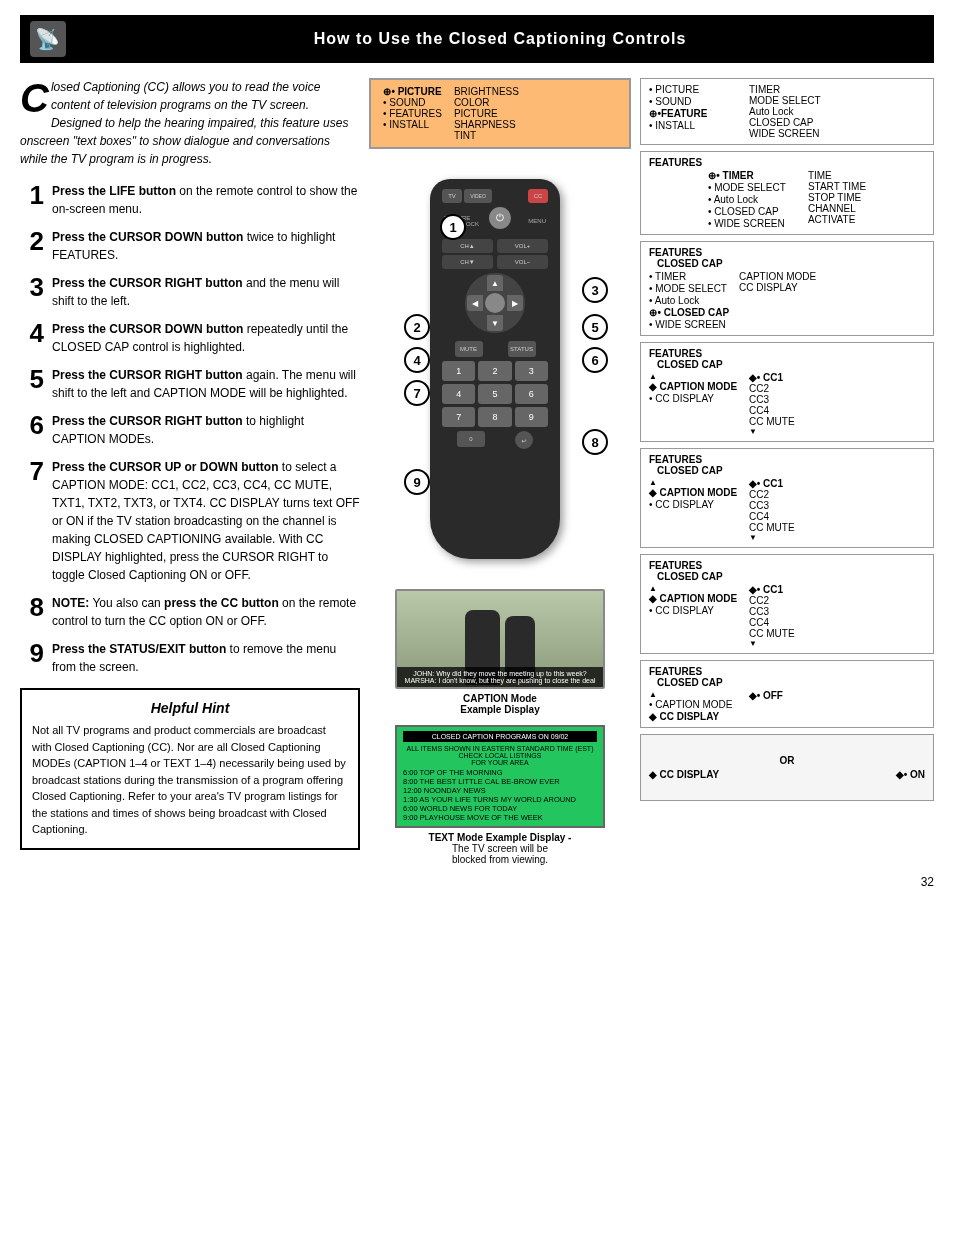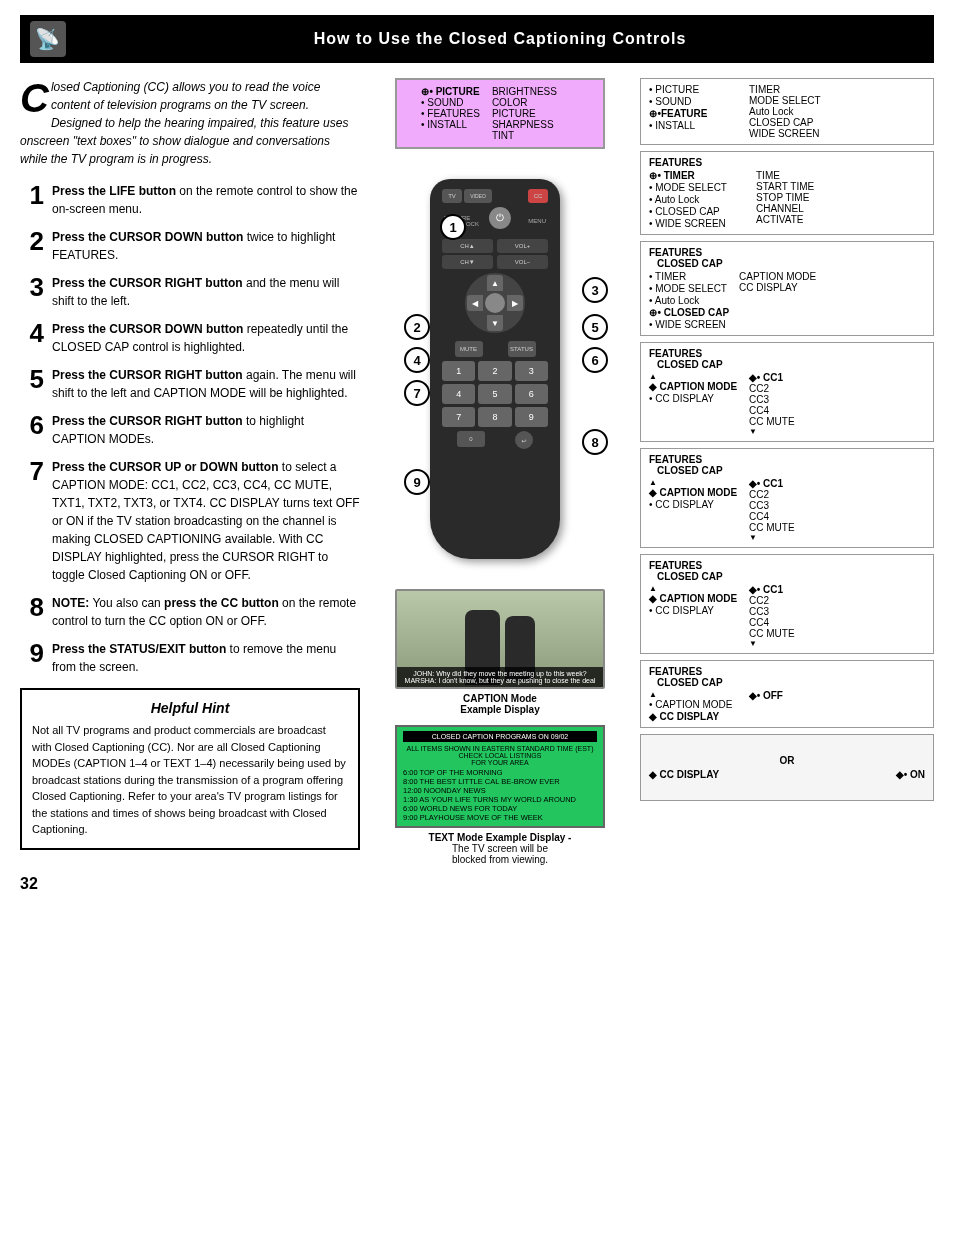--- a/index.html
+++ b/index.html
@@ -113,24 +113,24 @@
     .middle-col {
       width: 250px;
       flex-shrink: 0;
       display: flex;
       flex-direction: column;
       align-items: center;
       gap: 10px;
     }
     
     .tv-menu-box {
-      width: 210px;
+      width: 262px;
       border: 2px solid #999;
-      background: #f0abfc;
-      padding: 6px 24px;
+      background: #fdba74;
+      padding: 6px 12px;
       font-size: 11px;
     }
     
     .remote-container {
       position: relative;
       width: 220px;
     }
     .remote-body {
       width: 140px;
       margin: 0 auto;
@@ -269,24 +269,23 @@
       gap: 6px;
     }
     .menu-panel {
       border: 1px solid #999;
       padding: 5px 8px;
       font-size: 10px;
       background: #fff;
     }
     
     .page-number {
-      text-align: left;
+      text-align: right;
       margin-top: 10px;
-      font-size: 16px;
-      font-weight: bold;
+      font-size: 12px;
     }
     .persons-image {
       width: 210px;
       height: 100px;
       background: linear-gradient(180deg, #b8c8a8 0%, #8a9a7a 100%);
       border: 2px solid #888;
       border-radius: 2px;
       display: flex;
       align-items: flex-end;
       overflow: hidden;
@@ -559,21 +558,21 @@
             <div style="font-size:10px;">MODE SELECT</div>
             <div style="font-size:10px;">Auto Lock</div>
             <div style="font-size:10px;">CLOSED CAP</div>
             <div style="font-size:10px;">WIDE SCREEN</div>
           </div>
         </div>
       </div>
 
       <div class="menu-panel">
         <div style="font-size:10px; font-weight:bold; margin-bottom:2px;">FEATURES</div>
-        <div style="display:flex; gap:17px;">
+        <div style="display:flex; gap:10px;justify-content:center;">
           <div style="min-width:90px;">
             <div style="font-size:10px; font-weight:bold; margin-bottom:1px;">⊕• TIMER</div>
             <div style="font-size:10px; margin-bottom:1px;">• MODE SELECT</div>
             <div style="font-size:10px; margin-bottom:1px;">• Auto Lock</div>
             <div style="font-size:10px; margin-bottom:1px;">• CLOSED CAP</div>
             <div style="font-size:10px;">• WIDE SCREEN</div>
           </div>
           <div>
             <div style="font-size:10px;">TIME</div>
             <div style="font-size:10px;">START TIME</div>

